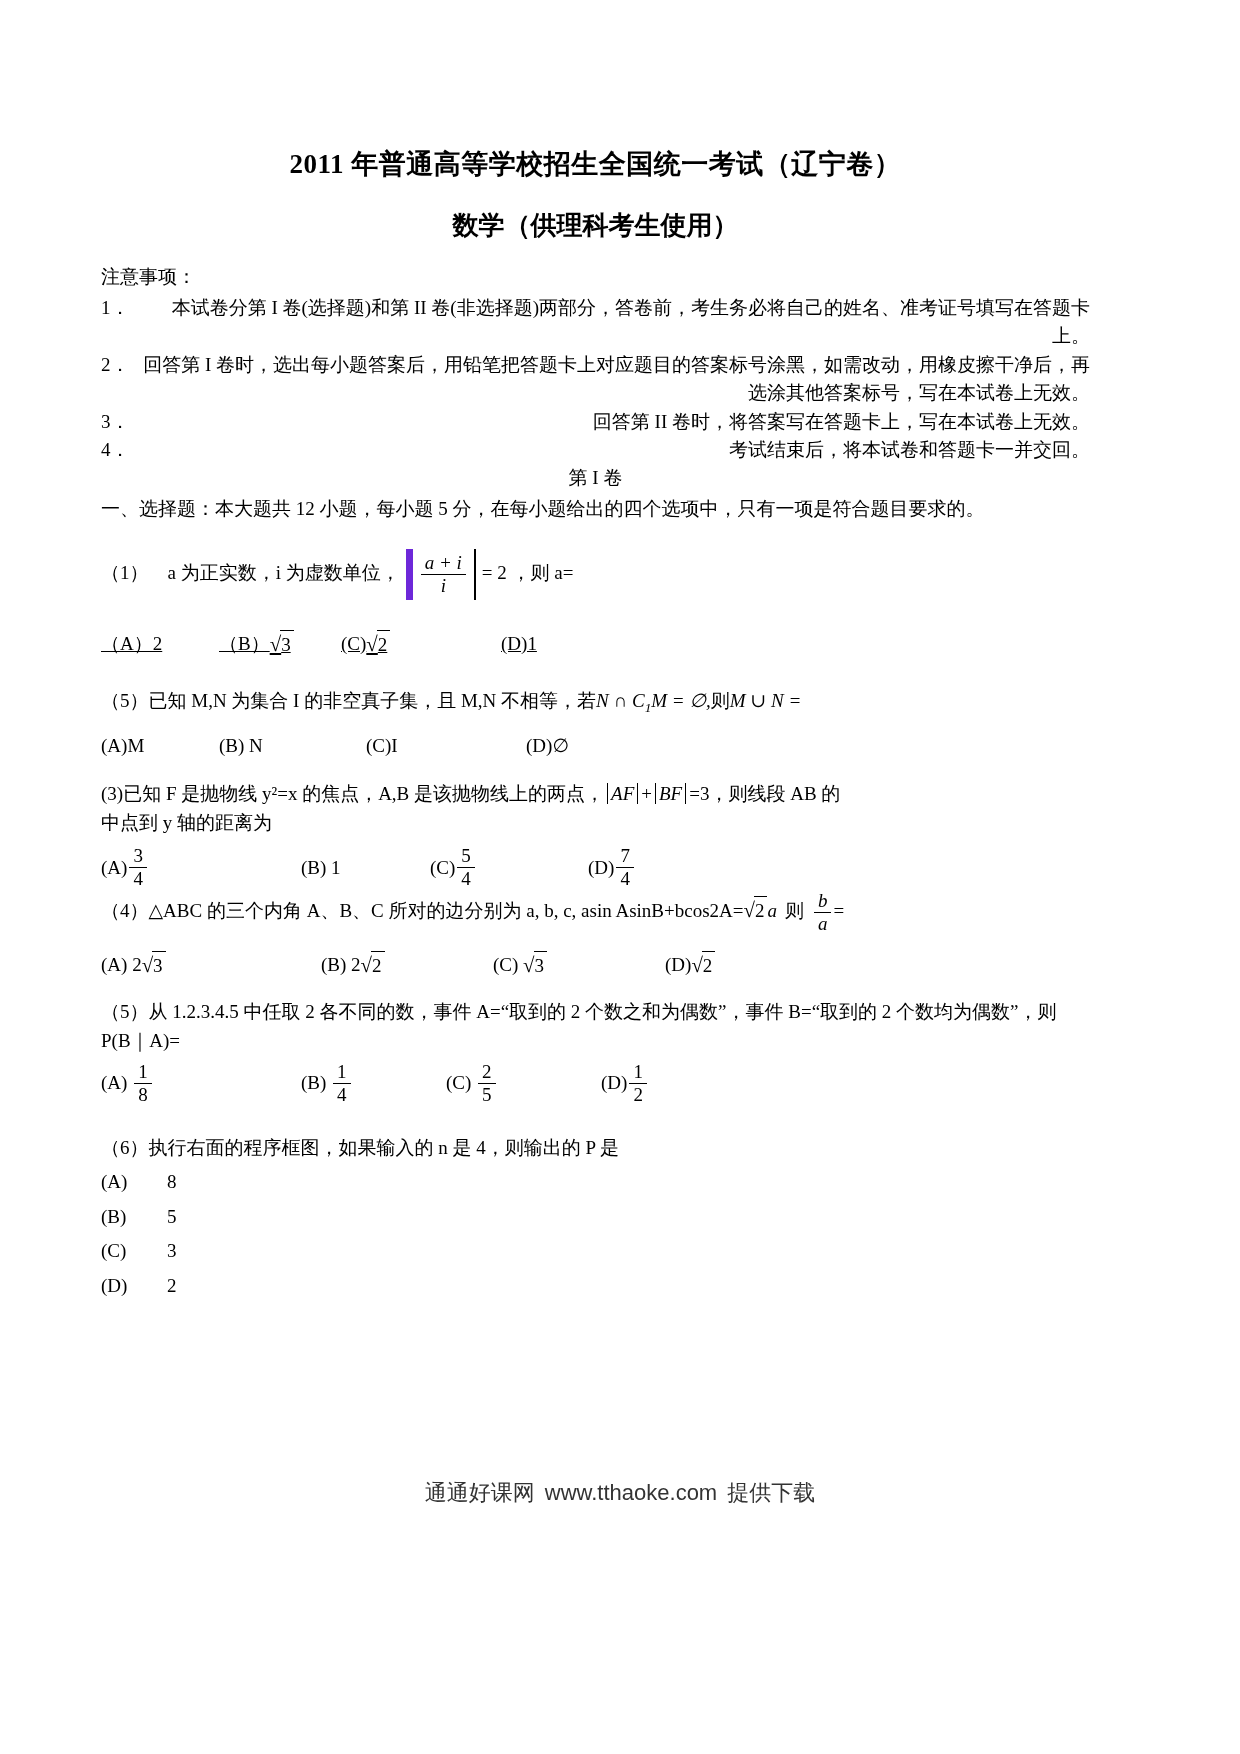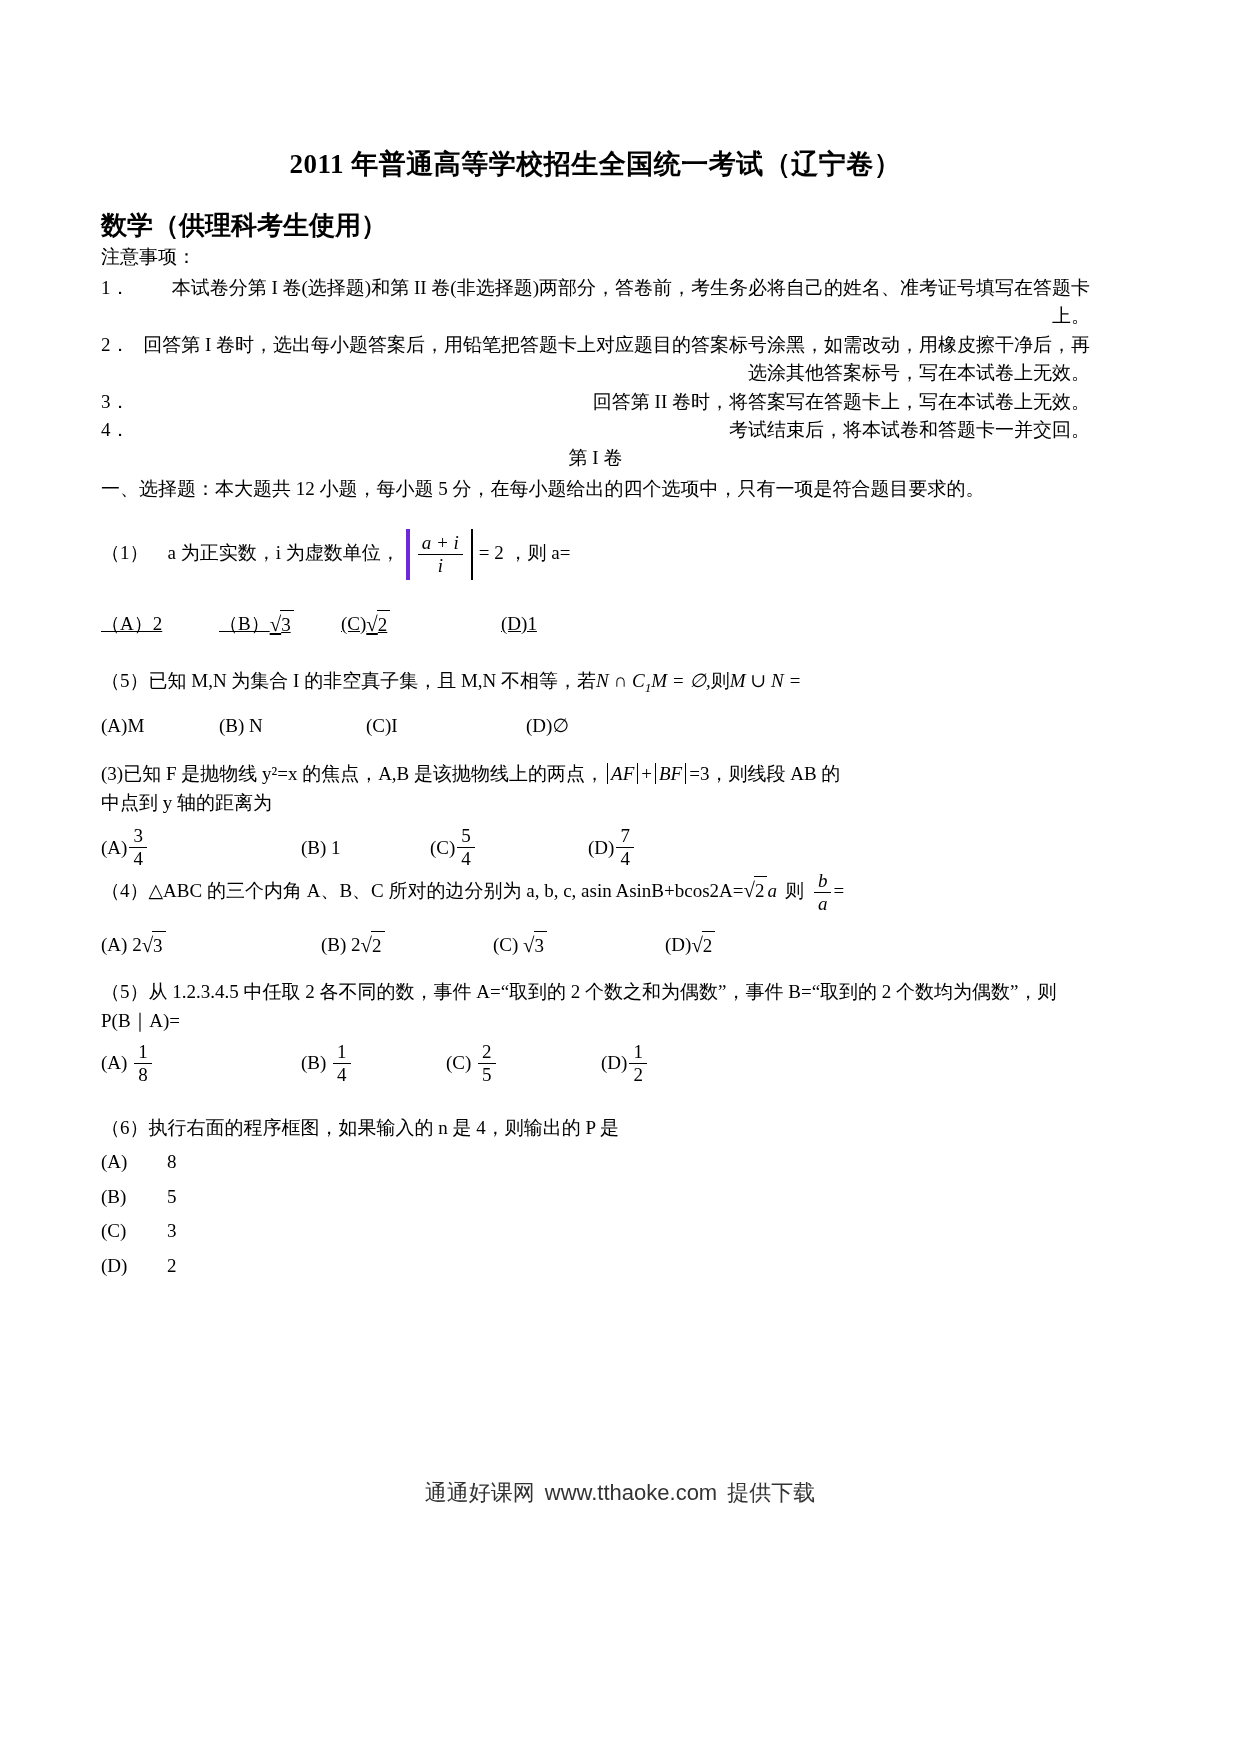--- a/index.html
+++ b/index.html
@@ -1,33 +1,33 @@
 <!DOCTYPE html>
 <html><head>
 <meta charset="utf-8">
 <style>
   *{margin:0;padding:0;box-sizing:border-box;}
   html,body{background:#ffffff;}
   body{width:1240px;height:1754px;font-family:"Liberation Serif","DejaVu Serif",serif;color:#000;position:relative;overflow:hidden;}
   .page{width:100%;height:100%;padding:146px 150px 0 101px;position:relative;}
   .title{font-size:27px;font-weight:700;text-align:center;letter-spacing:0.5px;}
-  .subtitle{font-size:26px;font-weight:700;margin-top:26px;}
-  .notes{font-size:19px;line-height:1.5;}
+  .subtitle{font-size:26px;font-weight:700;text-align:center;margin-top:26px;}
+  .notes{margin-top:20px;font-size:19px;line-height:1.5;}
   .notes-heading{margin-bottom:2px;}
   .note-item{display:flex;}
   .note-num{flex:none;width:36px;}
   .note-text{flex:1;text-align:right;}
   .part-heading{font-size:19px;text-align:center;margin-top:0;}
   .intro{font-size:19px;line-height:1.5;margin-top:4px;}
   .question{font-size:19px;line-height:1.5;}
   .mi{font-family:"Liberation Serif","DejaVu Serif",serif;font-style:italic;}
   .frac{display:inline-flex;flex-direction:column;align-items:center;vertical-align:middle;line-height:1.15;text-align:center;margin:0 2px;}
   .frac .fn{padding:0 4px;border-bottom:1.5px solid #000;}
   .frac .fd{padding:0 4px;}
-  .abs{display:inline-flex;align-items:center;vertical-align:middle;border-left:4px solid #6d28d9;border-right:2px solid #000;padding:3px 6px;margin:0 6px;}
+  .abs{display:inline-flex;align-items:center;vertical-align:middle;border-left:7px solid #6d28d9;border-right:2px solid #000;padding:3px 6px;margin:0 6px;}
   .babs{border-left:1.5px solid #000;border-right:1.5px solid #000;padding:0 3px;margin:0 3px;font-style:italic;font-family:"Liberation Serif","DejaVu Serif",serif;}
   .sqrt{display:inline-flex;align-items:baseline;vertical-align:baseline;white-space:nowrap;}
   .sqrt .sgn{font-size:1.1em;line-height:1;font-style:normal;}
   .sqrt .rad{border-top:1.6px solid #000;padding:0 3px 0 1px;margin-left:-1px;}
   sub{font-size:0.7em;}
   .opts{display:flex;align-items:center;}
   .opt{display:inline-flex;align-items:center;flex:none;white-space:pre;}
   .w118{width:118px}.w122{width:122px}.w129{width:129px}.w145{width:145px}
   .w147{width:147px}.w155{width:155px}.w158{width:158px}.w160{width:160px}
   .w172{width:172px}.w200{width:200px}.w220{width:220px}

